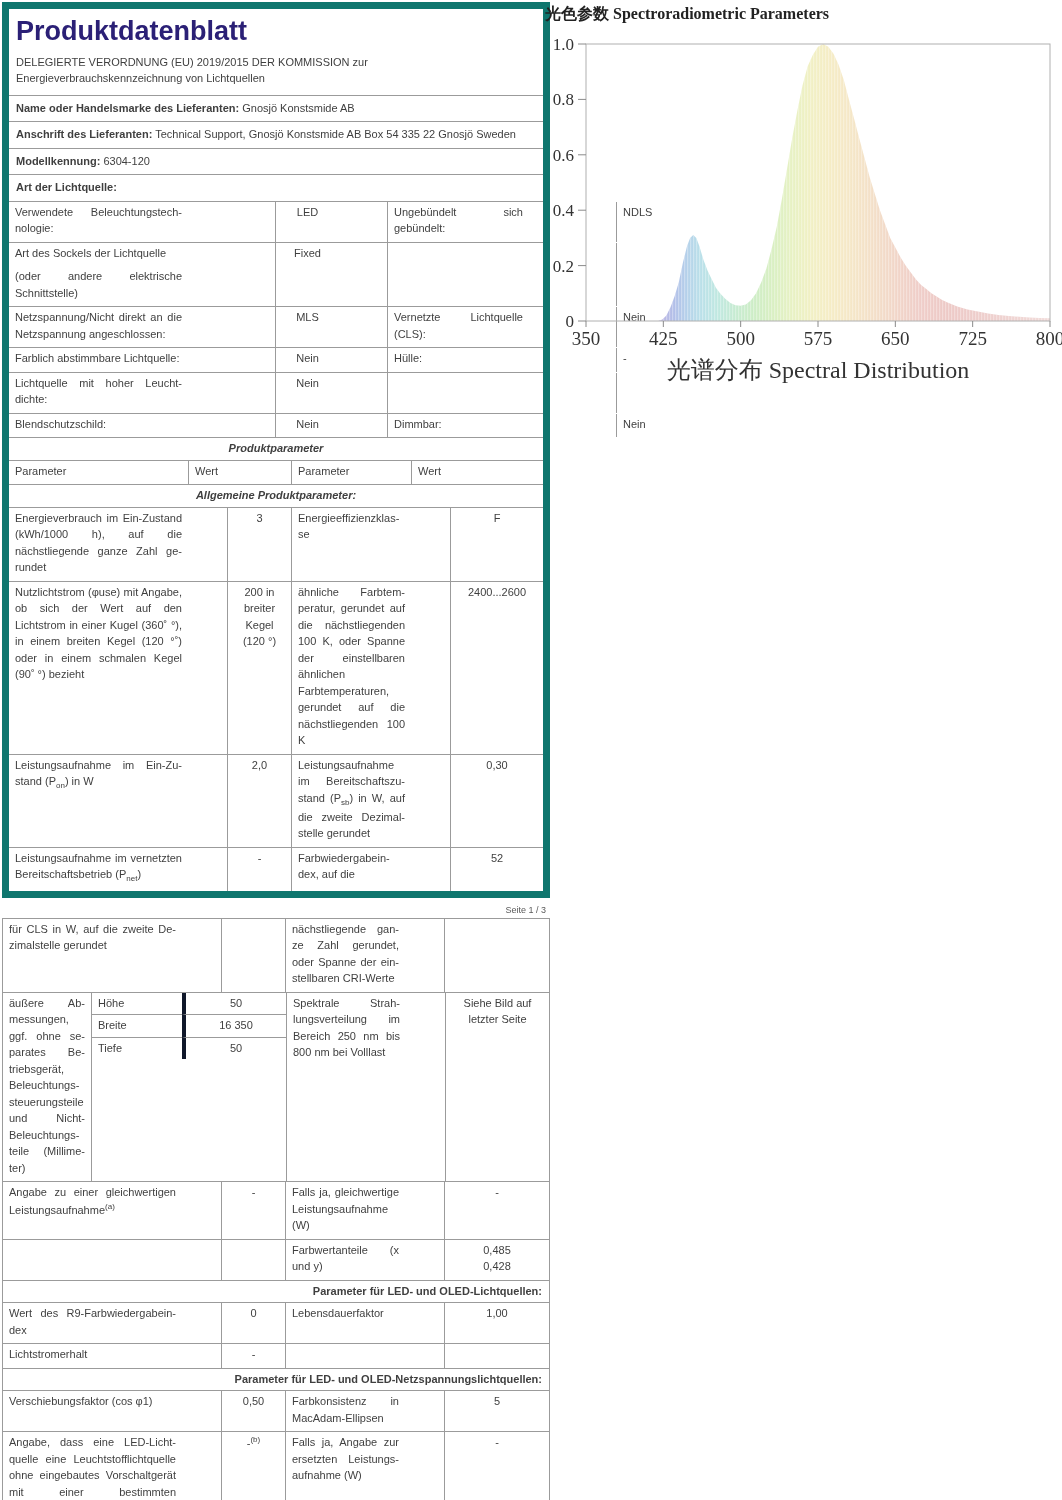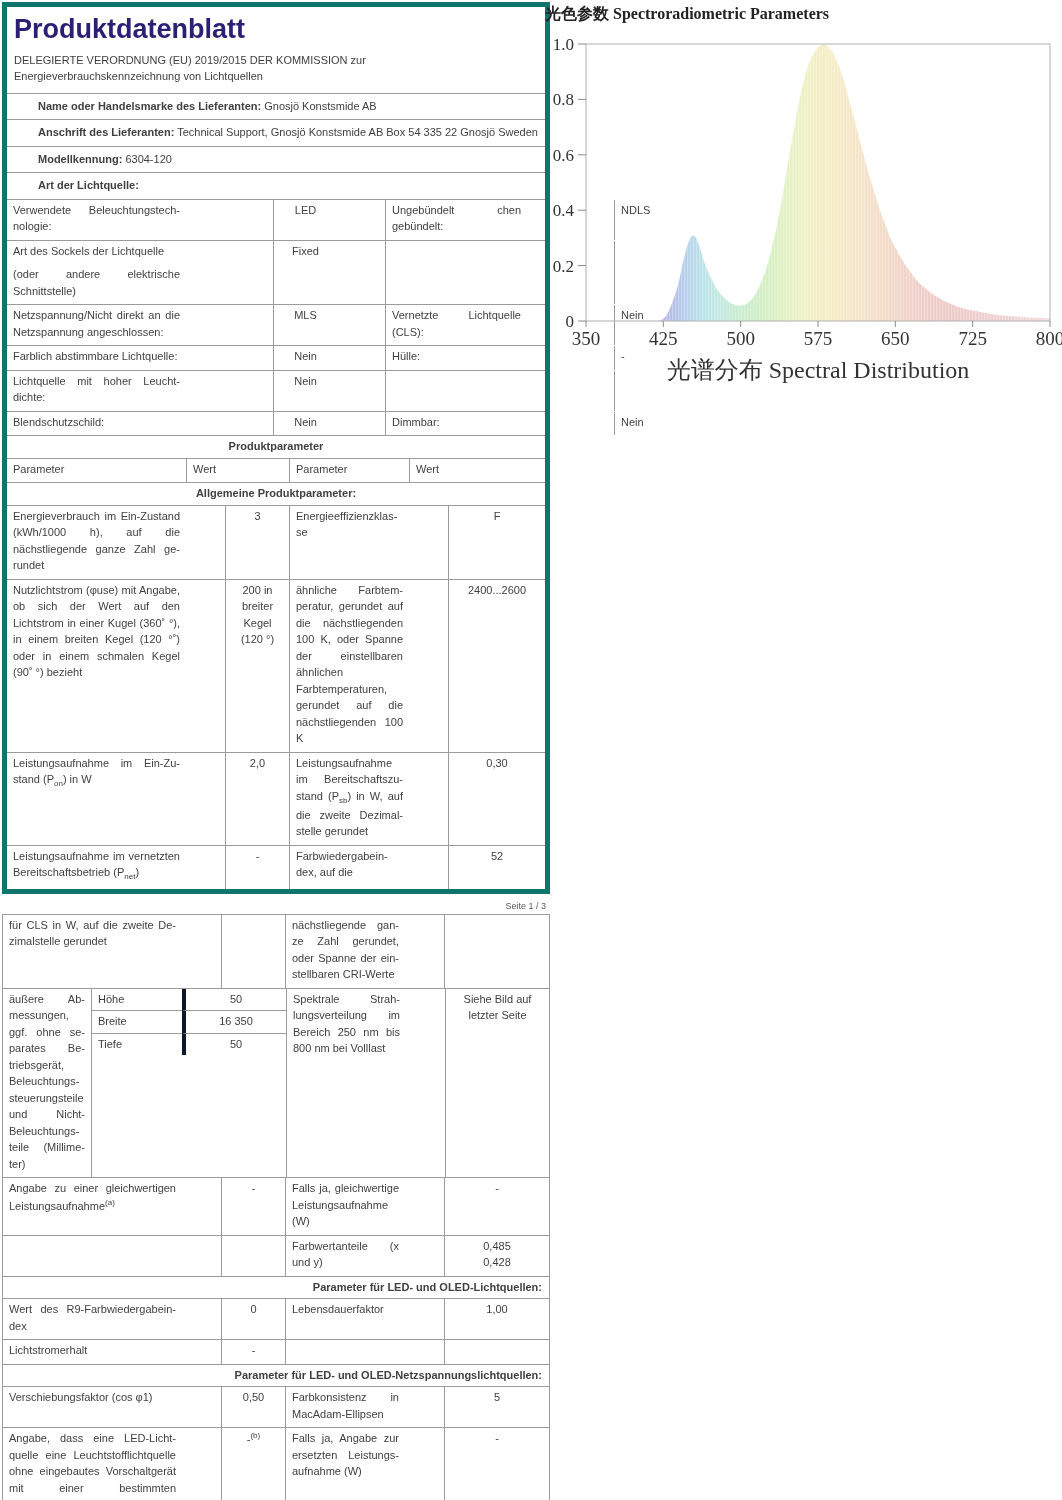--- a/index.html
+++ b/index.html
@@ -1,35 +1,35 @@
 <!DOCTYPE html>
 <html><head>
 <meta charset="utf-8">
 <style>
   html,body{margin:0;padding:0;width:1062px;height:1500px;background:#fff;overflow:hidden;
     font-family:"Liberation Sans","DejaVu Sans",sans-serif;color:#3f3f3f;}
   .doc-col{position:absolute;left:2px;top:2px;width:548px;}
-  .page-box{border:5px solid #0f766e;}
+  .page-box{border:7px solid #0f766e;}
   .page-box2{border:1px solid #9b9b9b;border-top:none;}
   .hdr-row{border-top:1px solid #9b9b9b;padding:4px 7px 5px 7px;font-size:11px;line-height:1.5;text-align:justify;}
   .hdr-row:first-child{border-top:none;}
   .title-block{padding:6px 7px 8px 7px;}
   .doc-title{font-size:27px;font-weight:bold;color:#2b2076;line-height:1.25;}
   .doc-subtitle{font-size:11px;line-height:1.5;margin-top:5px;max-width:450px;text-align:left;}
-  b.inl{font-weight:bold;margin-left:24px;}
+  b.inl{font-weight:bold;}
   .trow{display:grid;border-top:1px solid #9b9b9b;font-size:11px;line-height:1.5;}
   .cols-a{grid-template-columns:179px 103px 142px 1fr;gap:48px;}
   .cols-b{grid-template-columns:179px 103px 120px 1fr;}
   .cols-dim{grid-template-columns:88px 195px 120px 1fr;}
   .cell{padding:2px 6px 5px 6px;overflow-wrap:break-word;}
   .cell + .cell{border-left:1px solid #9b9b9b;}
   .lbl{text-align:justify;}
   .val{text-align:center;margin-left:39px;}
   .section-row{font-weight:bold;padding:2px 7px 3px 7px;text-align:right;}
-  .center{text-align:center;}
+  .center{text-align:center;font-style:italic;}
   .pgap{height:7px;}
   sub{font-size:8px;}
   sup{font-size:8px;}
   .nested{display:grid;grid-template-columns:90px 1fr;align-content:start;padding:0;}
   .ncell{padding:2px 6px 3px 6px;border-bottom:1px solid #9b9b9b;}
   .ncell.nv{border-left:4px solid #0f172a;text-align:center;}
   .ncell.last{border-bottom:none;}
   .page-gap{height:20px;position:relative;text-align:center;}
   .page-footer{position:absolute;right:4px;top:7px;font-size:9px;color:#5a5a5a;}
   .chart-col{position:absolute;left:540px;top:0;width:522px;height:420px;}
@@ -60,21 +60,21 @@
       <b class="inl">Modellkennung:</b>
       <span>6304-120</span>
     </div>
     <div class="hdr-row">
       <b class="inl">Art der Lichtquelle:</b>
     </div>
     <div id="type-rows">
         <div class="trow cols-a">
           <div class="cell lbl">Verwendete Beleuchtungstech­nologie:</div>
           <div class="cell val">LED</div>
-          <div class="cell lbl">Ungebündelt chen gebündelt:</div>
+          <div class="cell lbl">Ungebündelt sich gebündelt:</div>
           <div class="cell val">NDLS</div>
         </div>
         <div class="trow cols-a">
           <div class="cell lbl">Art des Sockels der Lichtquelle<div class="pgap"></div>(oder andere elektrische Schnittstelle)</div>
           <div class="cell val">Fixed</div>
           <div class="cell lbl"></div>
           <div class="cell val"></div>
         </div>
         <div class="trow cols-a">
           <div class="cell lbl">Netzspannung/Nicht direkt an die Netzspannung angeschlos­sen:</div>

